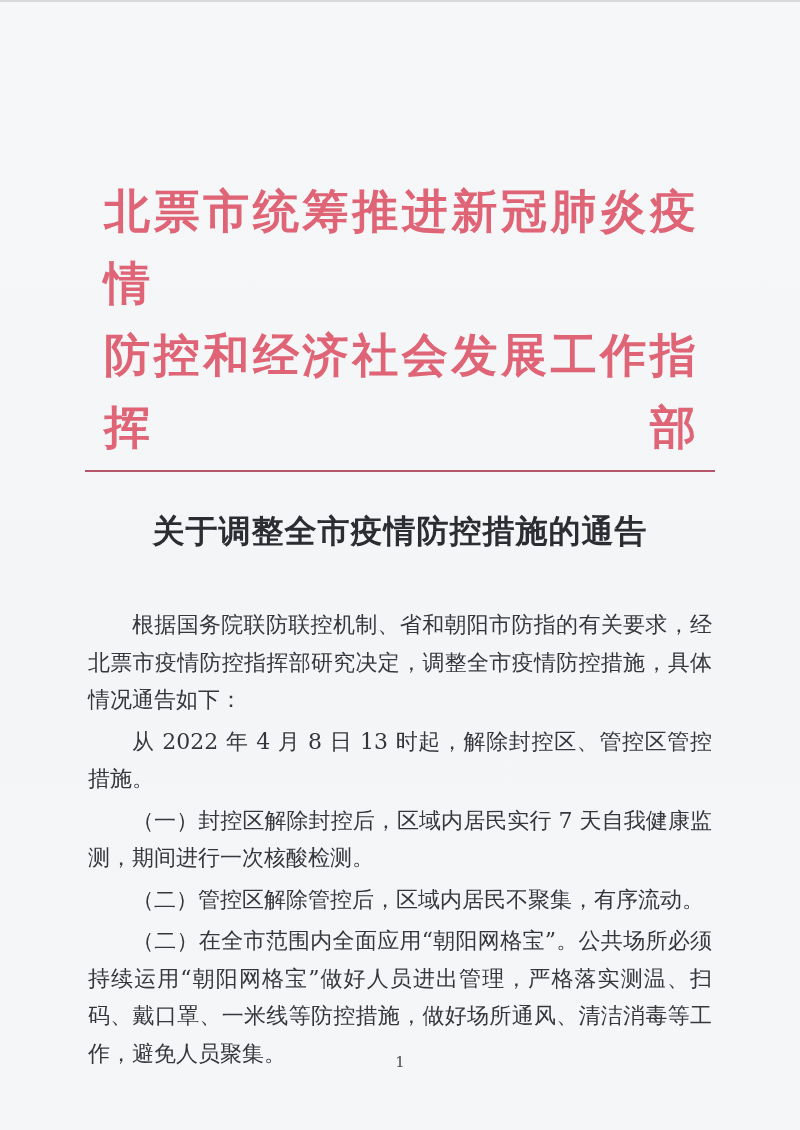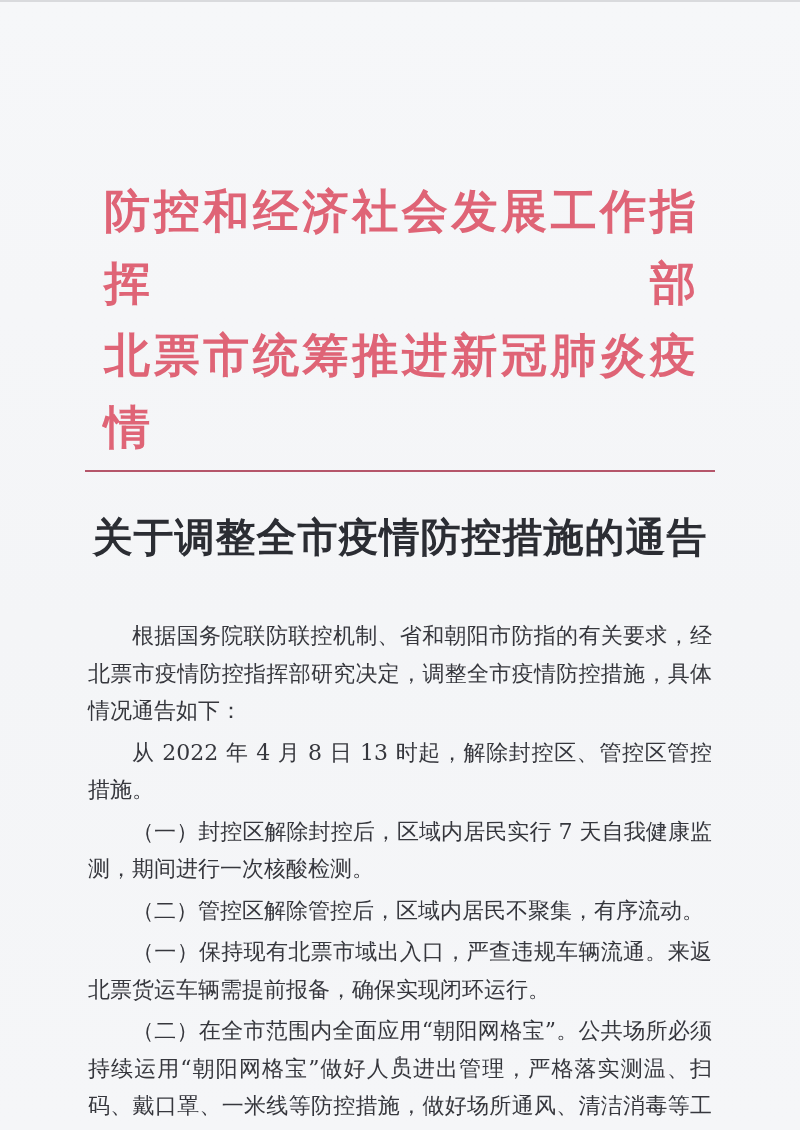--- a/index.html
+++ b/index.html
@@ -43,21 +43,21 @@
     width: 630px;
     height: 2px;
     margin: 7px auto 0;
     background: #b5566a;
   }
   
   .notice-title {
     margin: 38px 0 0 0;
     text-align: center;
     font-family: Liberation Sans, sans-serif;
-    font-size: 40px;
+    font-size: 32px;
     font-weight: bold;
     letter-spacing: 1px;
     color: #2b2d33;
   }
   
   .body-text {
     width: 632px;
     margin: 52px auto 0;
     font-size: 22px;
     line-height: 37.5px;
@@ -82,32 +82,31 @@
     font-size: 15px;
     color: #4a4b50;
   }
 </style>
 </head>
 <body>
 
 <div class="page">
 
   <div class="letterhead">
+    <div class="letterhead-line">北票市统筹推进新冠肺炎疫情</div>
     <div class="letterhead-line">防控和经济社会发展工作指挥部</div>
-    <div class="letterhead-line">北票市统筹推进新冠肺炎疫情</div>
   </div>
 
   <div class="divider"></div>
 
   <h1 class="notice-title">关于调整全市疫情防控措施的通告</h1>
 
   <div class="body-text">
     <p class="para">根据国务院联防联控机制、省和朝阳市防指的有关要求，经北票市疫情防控指挥部研究决定，调整全市疫情防控措施，具体情况通告如下：</p>
     <p class="para">从 2022 年 4 月 8 日 13 时起，解除封控区、管控区管控措施。</p>
     <p class="para">（一）封控区解除封控后，区域内居民实行 7 天自我健康监测，期间进行一次核酸检测。</p>
     <p class="para">（二）管控区解除管控后，区域内居民不聚集，有序流动。</p>
-    <p class="para">（一）保持现有北票市域出入口，严查违规车辆流通。来返北票货运车辆需提前报备，确保实现闭环运行。</p>
     <p class="para">（二）在全市范围内全面应用“朝阳网格宝”。公共场所必须持续运用“朝阳网格宝”做好人员进出管理，严格落实测温、扫码、戴口罩、一米线等防控措施，做好场所通风、清洁消毒等工作，避免人员聚集。</p>
   </div>
 
   <div class="page-number">1</div>
 
 </div>
 
 </body></html>

